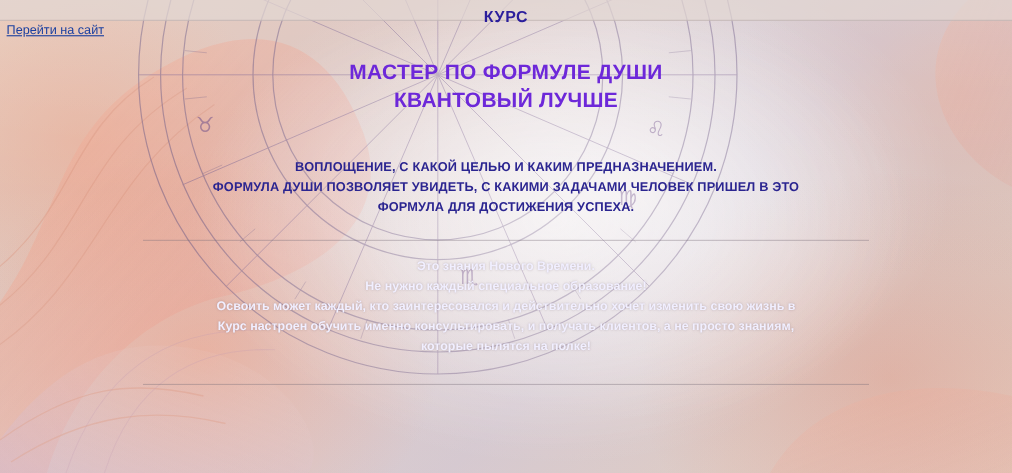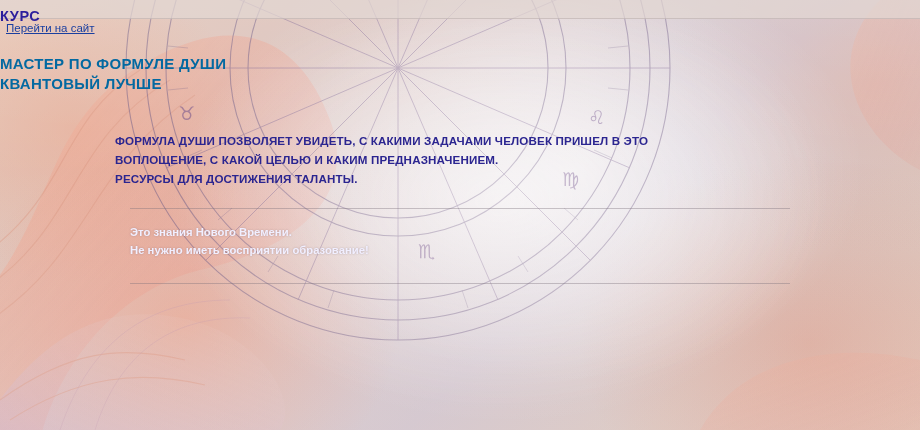--- a/index.html
+++ b/index.html
@@ -74,34 +74,34 @@
     cursor: pointer;
     margin-top: 40px;
   }
 
   
   .content {
     position: absolute;
     left: 0; top: 0;
     width: 920px;
     height: 430px;
-    text-align: left;
+    text-align: center;
   }
   .kicker {
     margin-top: 8px;
     font-size: 14.5px;
     font-weight: bold;
     color: #2b1e9c;
     letter-spacing: 0.6px;
   }
   .title {
     margin-top: 30px;
-    font-size: 15px;
-    font-weight: bold;
-    color: #0369a1;
+    font-size: 19px;
+    font-weight: bold;
+    color: #6d28d9;
     line-height: 1.34;
     letter-spacing: 0.3px;
   }
   .lead {
     margin: 0 auto;
     margin-top: 38px;
     width: 690px;
     font-size: 11.6px;
     font-weight: bold;
     color: #2b2590;
@@ -242,27 +242,30 @@
 <div class="content">
 
   <div class="kicker">КУРС</div>
 
   <div class="title">
     <div>МАСТЕР ПО ФОРМУЛЕ ДУШИ</div>
     <div>КВАНТОВЫЙ ЛУЧШЕ</div>
   </div>
 
   <div class="lead">
+    <div>ВОПЛОЩЕНИЕ, С КАКОЙ ЦЕЛЬЮ И КАКИМ ПРЕДНАЗНАЧЕНИЕМ.</div>
     <div>ФОРМУЛА ДУШИ ПОЗВОЛЯЕТ УВИДЕТЬ, С КАКИМИ ЗАДАЧАМИ ЧЕЛОВЕК ПРИШЕЛ В ЭТО</div>
-    <div>ВОПЛОЩЕНИЕ, С КАКОЙ ЦЕЛЬЮ И КАКИМ ПРЕДНАЗНАЧЕНИЕМ.</div>
-    <div>РЕСУРСЫ ДЛЯ ДОСТИЖЕНИЯ ТАЛАНТЫ.</div>
+    <div>ФОРМУЛА ДЛЯ ДОСТИЖЕНИЯ УСПЕХА.</div>
   </div>
 
   <div class="rule"></div>
 
   <div class="body-block">
     <div>Это знания Нового Времени.</div>
-    <div>Не нужно иметь восприятии образование!</div>
+    <div>Не нужно каждый специальное образование!</div>
+    <div>Освоить может каждый, кто заинтересовался и действительно хочет изменить свою жизнь в</div>
+    <div>Курс настроен обучить именно консультировать, и получать клиентов, а не просто знаниям,</div>
+    <div>которые пылятся на полке!</div>
   </div>
 
   <div class="rule2"></div>
 
 </div>
 
 </body></html>

